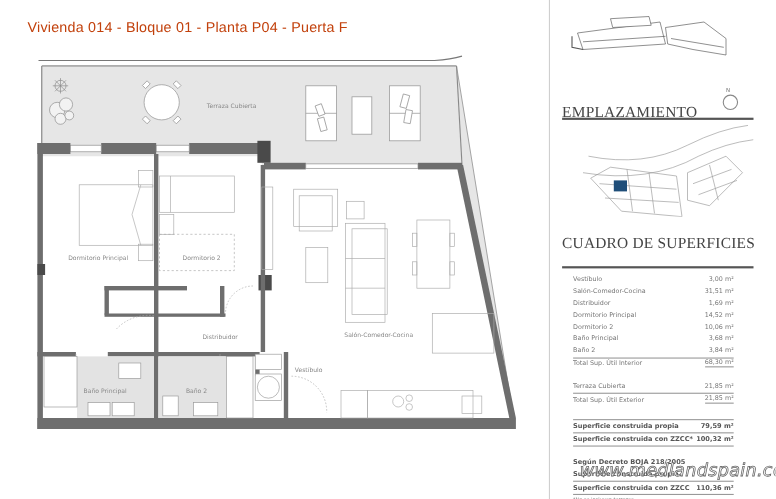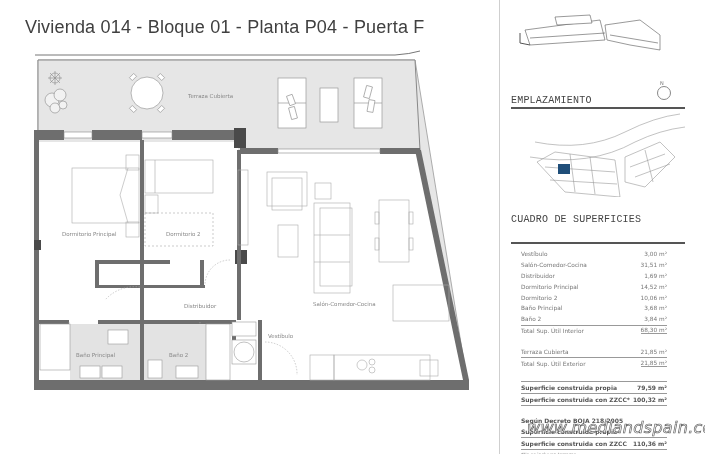--- a/index.html
+++ b/index.html
@@ -1,20 +1,20 @@
 <!DOCTYPE html>
 <html><head>
 <meta charset="utf-8">
 <style>
   html, body { margin:0; padding:0; background:#fff; }
   body { width:705px; height:454px; position:relative; overflow:hidden; font-family:"DejaVu Sans", sans-serif; color:#555; }
-  .title { position:absolute; left:25px; top:17px; font-size:18px; color:#404040; letter-spacing:0.2px; white-space:nowrap; font-family:"Liberation Sans", sans-serif; }
+  .title { position:absolute; left:25px; top:17px; font-size:13px; color:#c2410c; letter-spacing:0.2px; white-space:nowrap; font-family:"Liberation Sans", sans-serif; }
   .vdivider { position:absolute; left:499px; top:0; width:1px; height:454px; background:#cfcfcf; }
   .plan { position:absolute; left:0; top:40px; width:495px; height:414px; }
-  .section-h { position:absolute; left:511px; font-size:10px; color:#444; letter-spacing:0.2px; font-family:Liberation Mono, monospace; }
+  .section-h { position:absolute; left:511px; font-size:14px; color:#444; letter-spacing:0.2px; font-family:Liberation Serif, serif; }
   .section-line { position:absolute; left:511px; width:174px; height:1.5px; background:#555; }
   .table { position:absolute; left:521px; width:146px; font-size:5.8px; color:#777; }
   .row { display:flex; justify-content:space-between; height:10.8px; align-items:center; }
   .row.total { border-top:0.7px solid #999; }
   .row .v { text-align:right; }
   .bold { font-weight:bold; color:#555; font-size:6px; }
   .uline { border-bottom:0.7px solid #999; }
   .note { font-size:4.5px; color:#888; }
   .watermark { position:absolute; left:527px; top:418px; font-size:16px; font-style:italic; color:#fff; -webkit-text-stroke:0.7px #666; letter-spacing:0.3px; font-family:"DejaVu Sans", sans-serif; white-space:nowrap; }
   .lbl { font-size:5.5px; fill:#888; font-family:"DejaVu Sans", sans-serif; }

